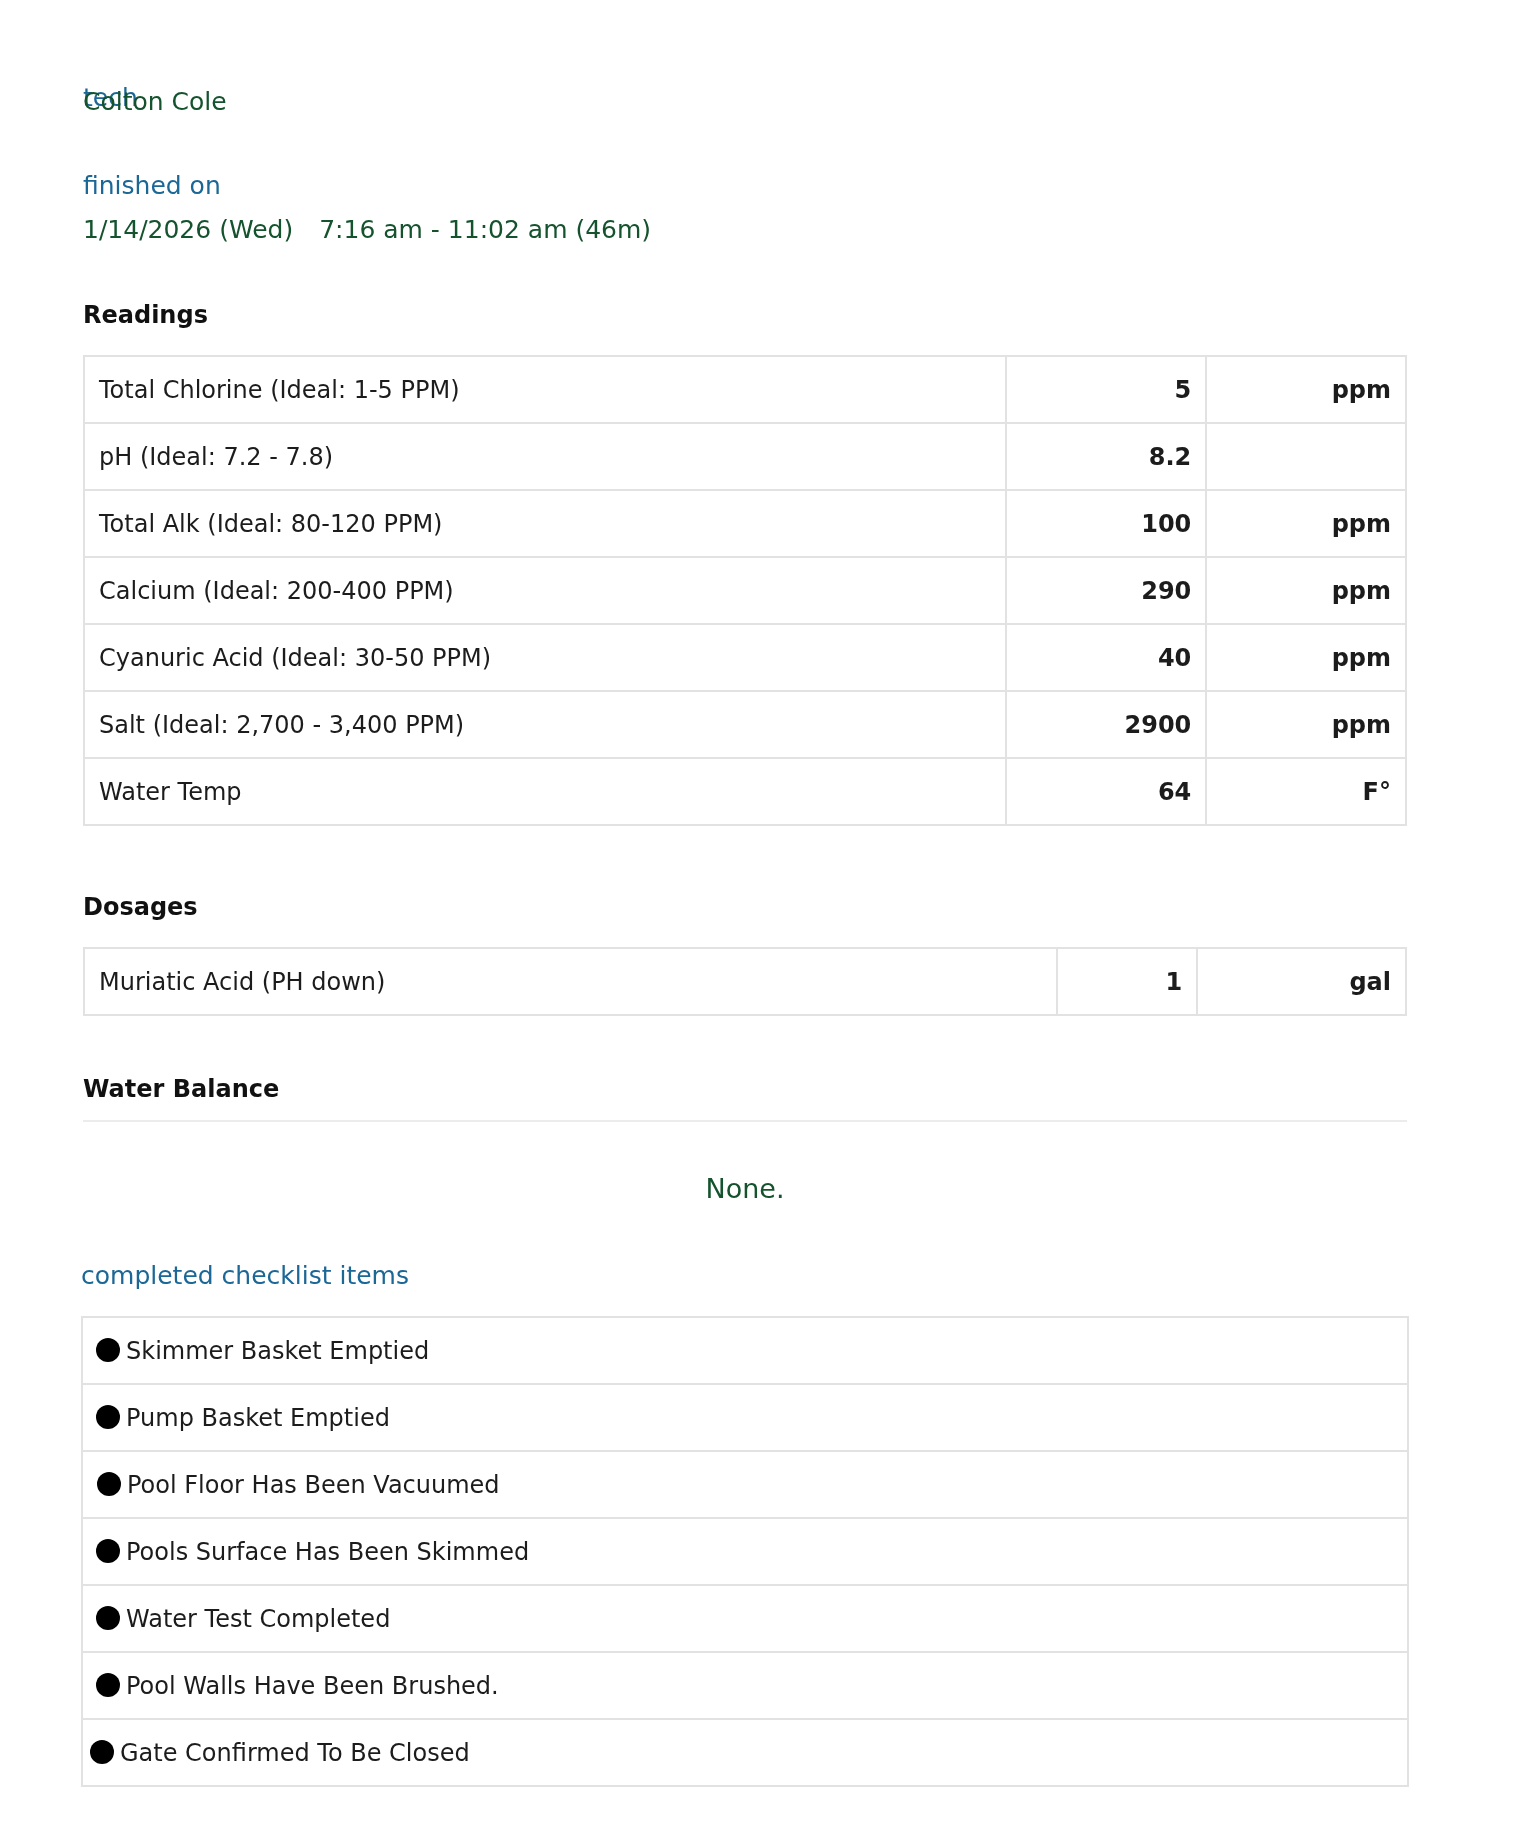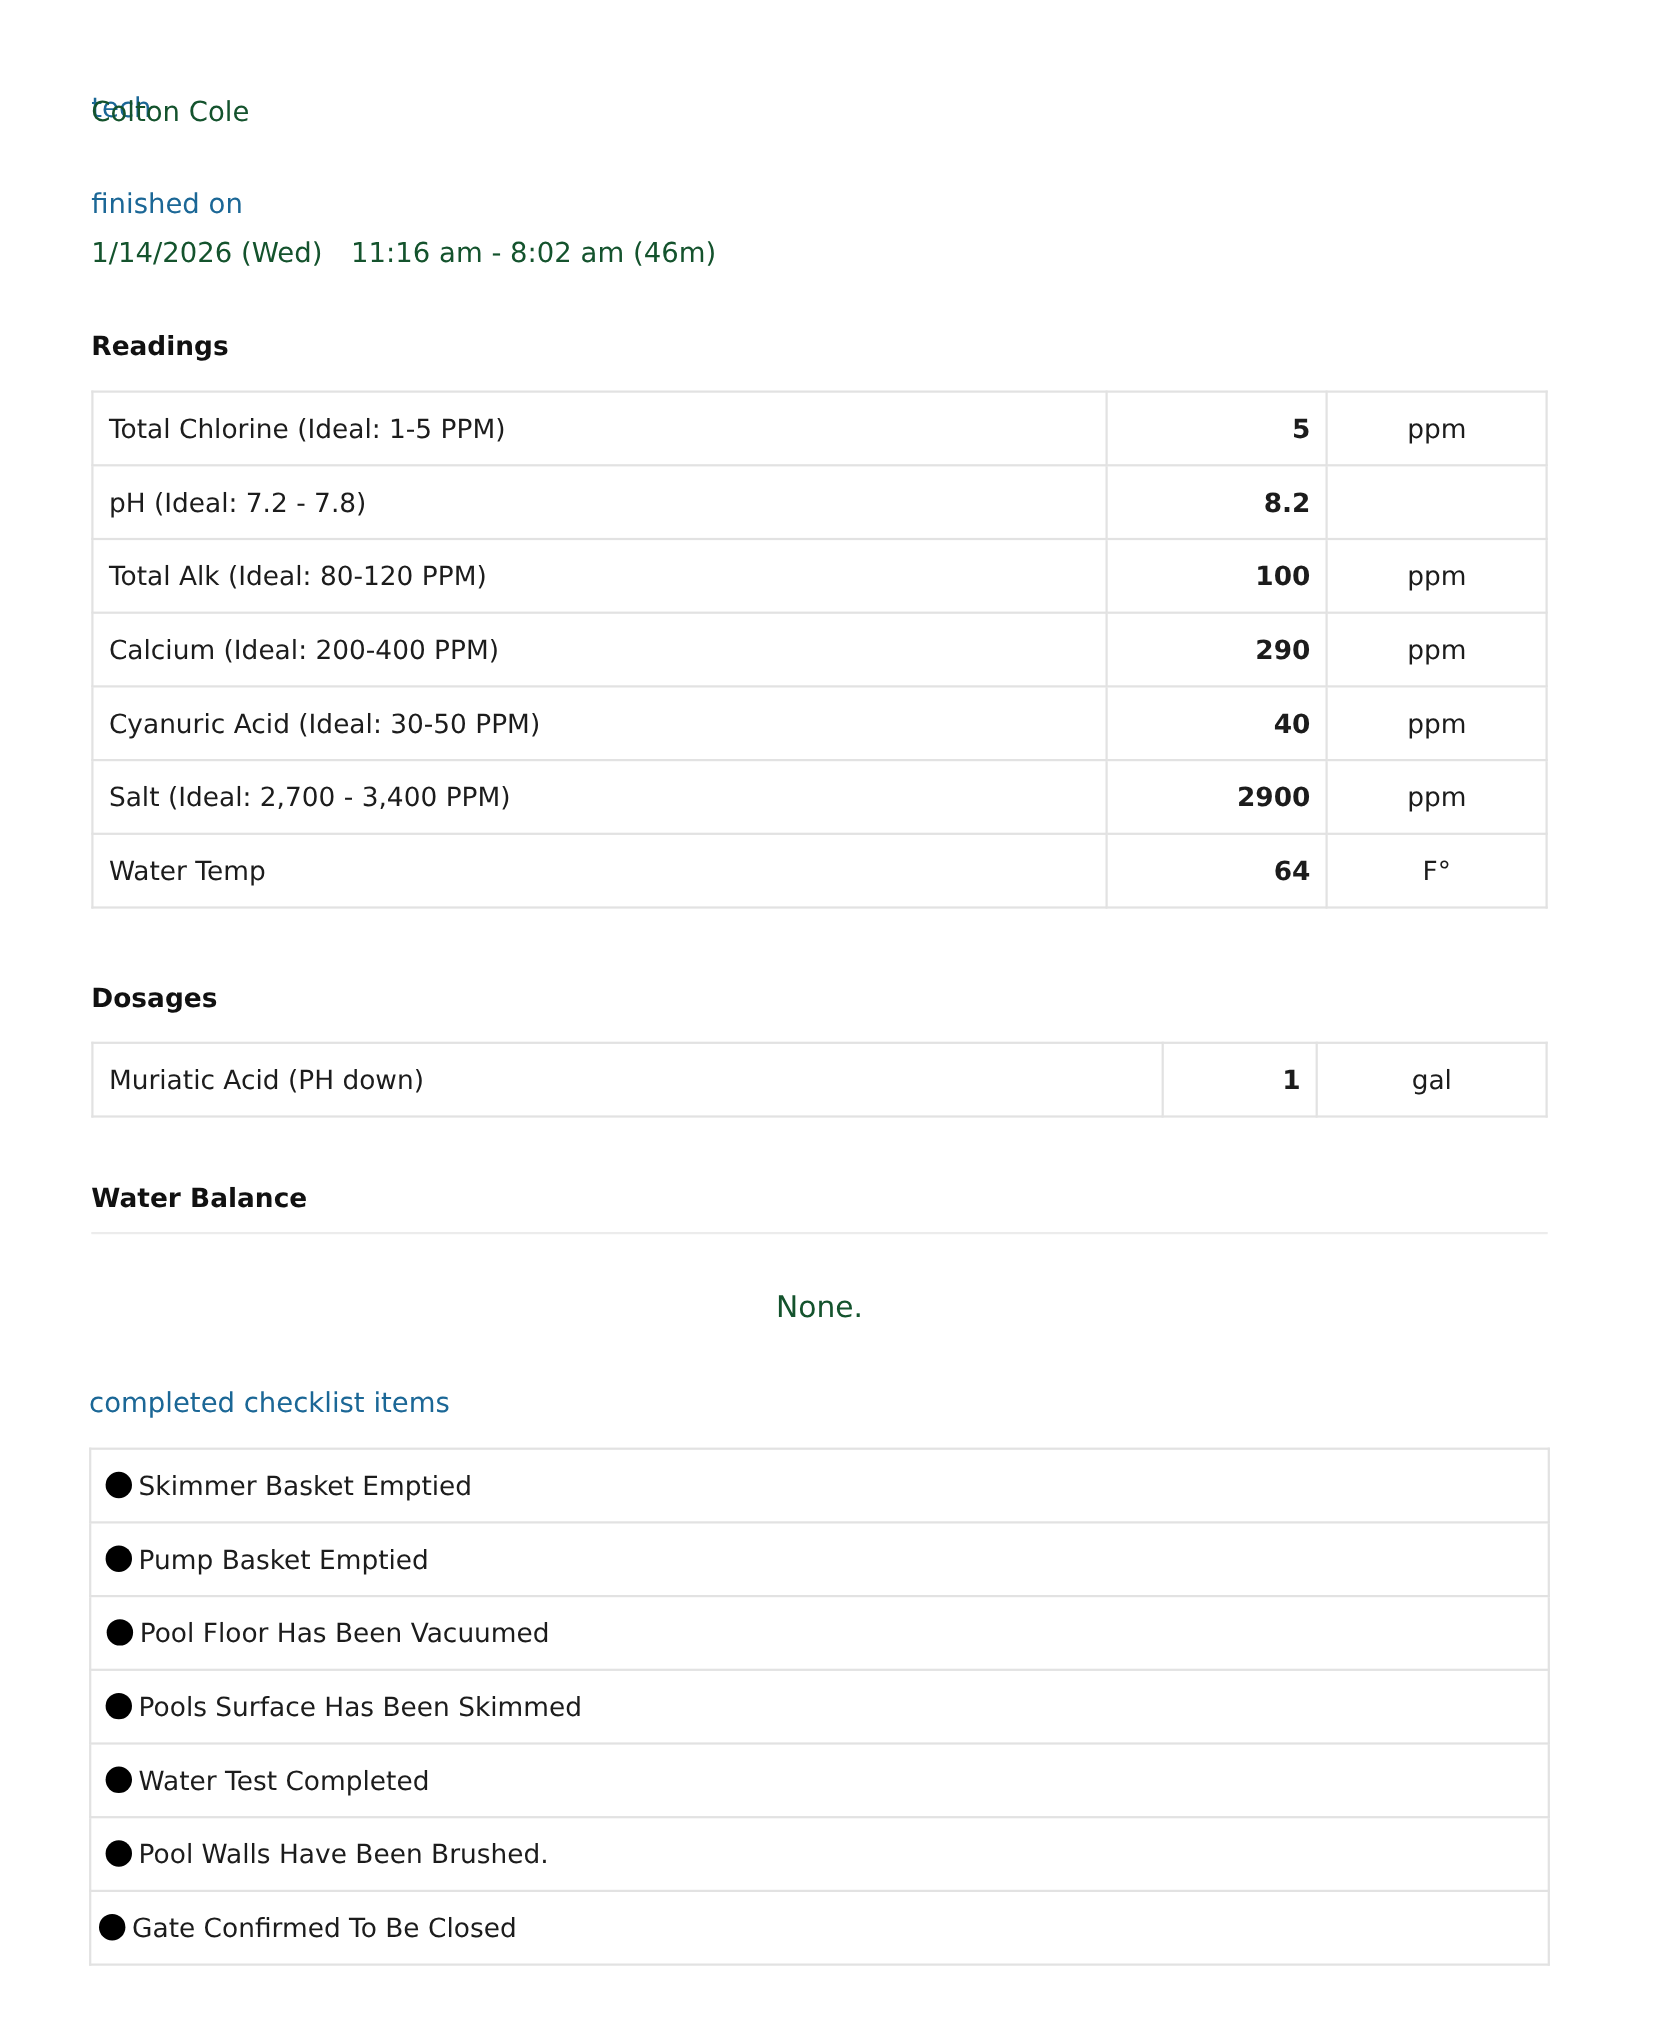--- a/index.html
+++ b/index.html
@@ -14,36 +14,36 @@
   .section-title { font-size: 24px; font-weight: bold; color: #111; }
   table.grid {
     position: absolute; border-collapse: collapse;
     border: 2px solid #14b8a6; font-size: 24px; color: #1c1c1c;
   }
   table.grid td {
     border: 2px solid #e2e2e2; padding: 0 14px; height: 65px; vertical-align: middle;
     white-space: nowrap;
   }
   td.num { text-align: right; font-weight: bold; padding-right: 14px; }
-  td.unit { text-align: center; }
+  td.unit { text-align: right; font-weight: bold; }
   .bullet {
     display: inline-block; width: 24px; height: 24px; border-radius: 50%;
     background: #000; vertical-align: middle; margin-right: 6px; position: relative; top: -2px;
   }
   .divider { position: absolute; height: 2px; background: #ececec; }
 </style>
 </head>
 <body>
 
 <div class="abs label-blue" style="left:83px; top:43px;margin-top:40px;">tech</div>
 <div class="abs value-text" style="left:83px; top:87px;">Colton Cole</div>
 
 <div class="abs label-blue" style="left:83px; top:171px;">finished on</div>
 <div class="abs value-text" style="left:83px; top:215px;">
-  <span>1/14/2026 (Wed)</span><span style="display:inline-block;width:26px;"></span><span>11:16 am - 8:02 am (46m)</span>
+  <span>1/14/2026 (Wed)</span><span style="display:inline-block;width:26px;"></span><span>7:16 am - 11:02 am (46m)</span>
 </div>
 
 <div class="abs section-title" style="left:83px; top:301px;">Readings</div>
 <table class="grid" style="left:83px; top:355px; width:1324px;">
   <colgroup>
       <col style="width:923px">
       <col style="width:201px">
       <col style="width:200px">
     </colgroup>
   <tbody>

